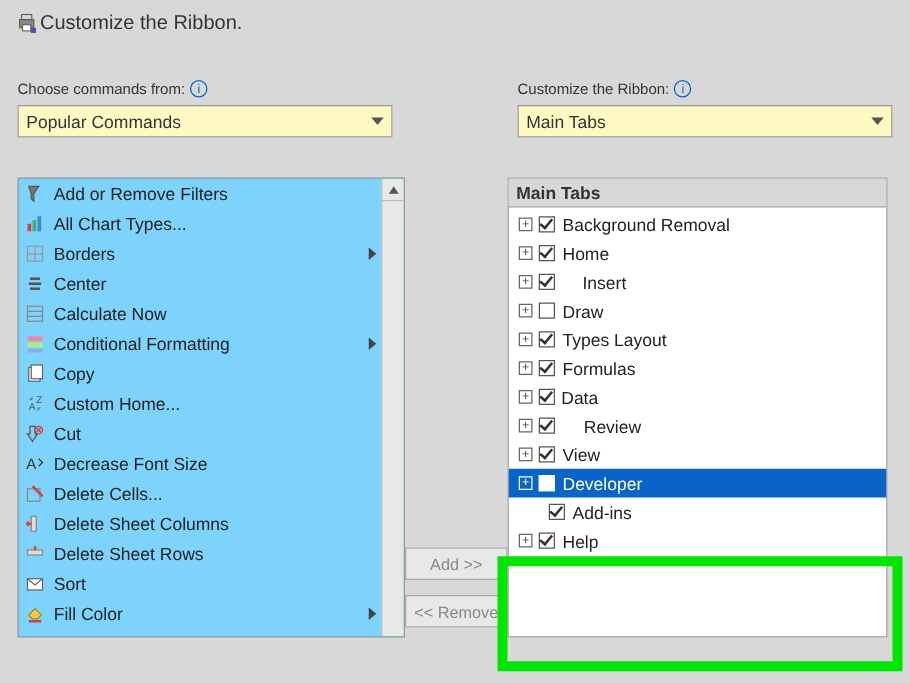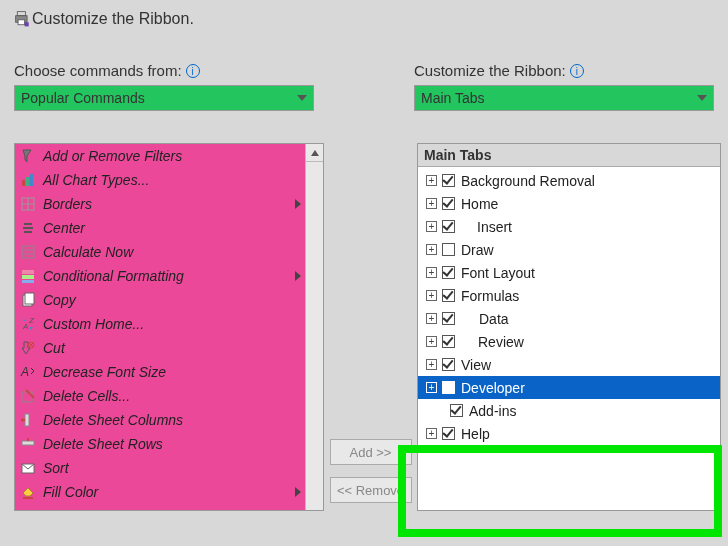--- a/index.html
+++ b/index.html
@@ -20,42 +20,42 @@
     align-items: center;
     padding: 10px 14px 6px;
   }
   .header-title { font-size: 16px; color: #333; }
   .row-labels {
     display: flex;
     padding: 28px 14px 4px;
   }
   .label-left { width: 400px; }
   .label-right { flex: 1; }
-  .lbl { color: #333; font-size: 15px; }
+  .lbl { color: #333; font-size: 12px; }
   .info-circle {
     display: inline-block;
     width: 14px; height: 14px;
     border: 1px solid #0066cc;
     border-radius: 50%;
     color: #0066cc;
     font-size: 10px;
     line-height: 13px;
     text-align: center;
     vertical-align: 1px;
     margin-left: 4px;
   }
   .row-dropdowns {
     display: flex;
     padding: 2px 14px 0;
     gap: 0;
   }
   .dd-left { width: 300px; margin-right: 100px; }
   .dd-right { width: 300px; }
   .dropdown {
-    background: #22c55e;
+    background: #fef9c3;
     border: 1px solid #999;
     height: 26px;
     display: flex;
     align-items: center;
     justify-content: space-between;
     padding: 0 6px;
     font-size: 14px;
     color: #333;
   }
   .dropdown .caret {
@@ -64,26 +64,25 @@
     border-right: 5px solid transparent;
     border-top: 6px solid #555;
   }
   .main-area {
     display: flex;
     padding: 32px 0 0 14px;
     gap: 0;
   }
   .left-list {
     width: 310px;
-    background: #ec4899;
+    background: #7dd3fc;
     border: 1px solid #999;
     height: 368px;
     position: relative;
     overflow: hidden;
-    font-style: italic;
   }
   .scroll-col {
     position: absolute;
     right: 0; top: 0; bottom: 0;
     width: 18px;
     background: #e8e8e8;
     border-left: 1px solid #bbb;
   }
   .scroll-up {
     height: 18px;
@@ -110,21 +109,21 @@
     position: absolute;
     right: 22px;
     width: 0; height: 0;
     border-top: 5px solid transparent;
     border-bottom: 5px solid transparent;
     border-left: 6px solid #444;
   }
   .ic { width: 18px; height: 18px; display:flex;align-items:center;justify-content:center; flex-shrink:0;}
 
   .middle-col {
-    width: 93px;
+    width: 82px;
     display: flex;
     flex-direction: column;
     justify-content: flex-end;
     align-items: center;
     padding-bottom: 8px;
     gap: 12px;
   }
   .mid-btn {
     width: 82px;
     height: 26px;
@@ -427,31 +426,31 @@
           <span style="margin-left:19px">Insert</span>
         </div>
         <div class="tree-item">
           <span class="expander">+</span>
           <span class="chk"></span>
           <span style="margin-left:3px">Draw</span>
         </div>
         <div class="tree-item">
           <span class="expander">+</span>
           <span class="chk checked"></span>
-          <span style="margin-left:3px">Font Layout</span>
+          <span style="margin-left:3px">Types Layout</span>
         </div>
         <div class="tree-item">
           <span class="expander">+</span>
           <span class="chk checked"></span>
           <span style="margin-left:3px">Formulas</span>
         </div>
         <div class="tree-item">
           <span class="expander">+</span>
           <span class="chk checked"></span>
-          <span style="margin-left:21px">Data</span>
+          <span style="margin-left:2px">Data</span>
         </div>
         <div class="tree-item">
           <span class="expander">+</span>
           <span class="chk checked"></span>
           <span style="margin-left:20px">Review</span>
         </div>
         <div class="tree-item">
           <span class="expander">+</span>
           <span class="chk checked"></span>
           <span style="margin-left:3px">View</span>

